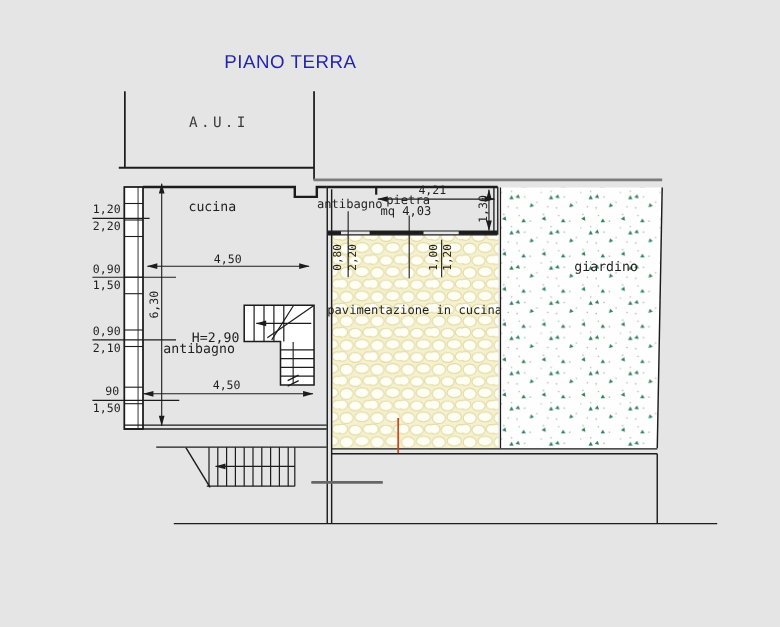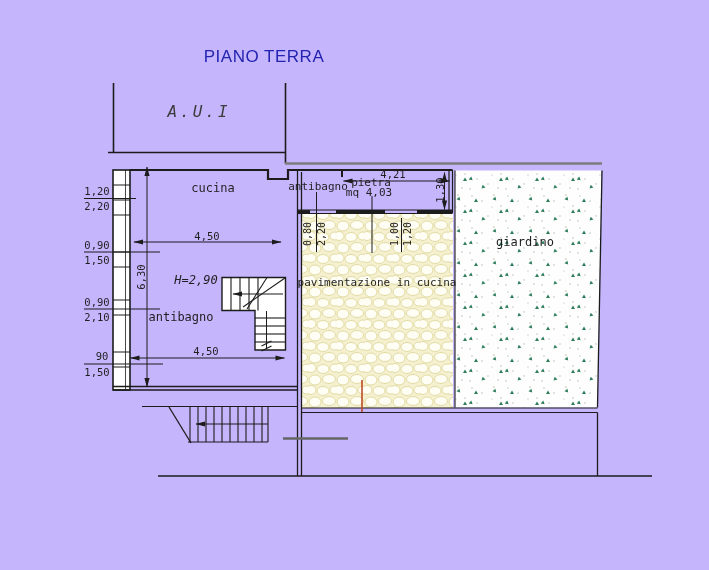--- a/index.html
+++ b/index.html
@@ -1,24 +1,24 @@
 <!DOCTYPE html>
 <html><head>
 <meta charset="utf-8">
 <style>
   html,body{margin:0;padding:0;background:#ffffff;}
-  #stage{position:relative;width:709px;height:570px;background:#c4b5fd;overflow:hidden;
+  #stage{position:relative;width:709px;height:570px;background:#e5e5e5;overflow:hidden;
          font-family:"DejaVu Sans Mono","Liberation Mono",monospace;}
   #plan-svg{position:absolute;left:0;top:0;}
   .lbl{position:absolute;color:#1f1f1f;white-space:nowrap;transform:translate(-50%,-50%);
        font-family:"DejaVu Sans Mono","Liberation Mono",monospace;line-height:1;}
   .rot{transform:translate(-50%,-50%) rotate(-90deg);}
   .title{font-family:"Liberation Sans","DejaVu Sans",sans-serif;font-size:17px;
          color:#2323b0;letter-spacing:0.5px;}
-  .aui{font-size:16px;color:#3c3c3c;letter-spacing:3px;font-style:italic;}
+  .aui{font-size:13px;color:#3c3c3c;letter-spacing:3px;}
   .room{font-size:12px;}
   .small{font-size:11px;}
   .dim{font-size:10.5px;}
   .dimr{font-size:10px;}
 </style>
 </head>
 <body>
 
 <div id="stage">
 
@@ -157,28 +157,28 @@
       <line x1="84" y1="364" x2="163" y2="364"></line>
       <line x1="316.5" y1="192" x2="316.5" y2="252"></line>
       <line x1="372" y1="196" x2="372" y2="253"></line>
       <line x1="401.5" y1="218" x2="401.5" y2="252"></line>
     </g>
   </svg>
 
   <div class="lbl title" style="left:264px;top:56px;">PIANO TERRA</div>
   <div class="lbl aui" style="left:199px;top:112px;">A.U.I</div>
 
-  <div class="lbl room" style="left:193px;top:188px;margin-left:20px;">cucina</div>
+  <div class="lbl room" style="left:193px;top:188px;">cucina</div>
   <div class="lbl small" style="left:318px;top:186px;">antibagno</div>
   <div class="lbl small" style="left:371px;top:182px;">pietra</div>
   <div class="lbl small" style="left:369px;top:192px;">mq 4,03</div>
-  <div class="lbl room" style="left:196px;top:280px;font-style:italic;">H=2,90</div>
+  <div class="lbl room" style="left:196px;top:307px;">H=2,90</div>
   <div class="lbl room" style="left:181px;top:317px;">antibagno</div>
   <div class="lbl small" style="left:377px;top:282px;">pavimentazione in cucina</div>
-  <div class="lbl room" style="left:525px;top:242px;">giardino</div>
+  <div class="lbl room" style="left:551px;top:242px;">giardino</div>
 
   <div class="lbl dim" style="left:393px;top:174px;">4,21</div>
   <div class="lbl dim rot" style="left:440px;top:190px;">1,30</div>
   <div class="lbl dim" style="left:207px;top:236px;">4,50</div>
   <div class="lbl dim" style="left:206px;top:351px;">4,50</div>
   <div class="lbl dim rot" style="left:141px;top:277px;">6,30</div>
 
   <div class="lbl dim" style="left:97px;top:191px;">1,20</div>
   <div class="lbl dim" style="left:97px;top:206px;">2,20</div>
   <div class="lbl dim" style="left:97px;top:245px;">0,90</div>

